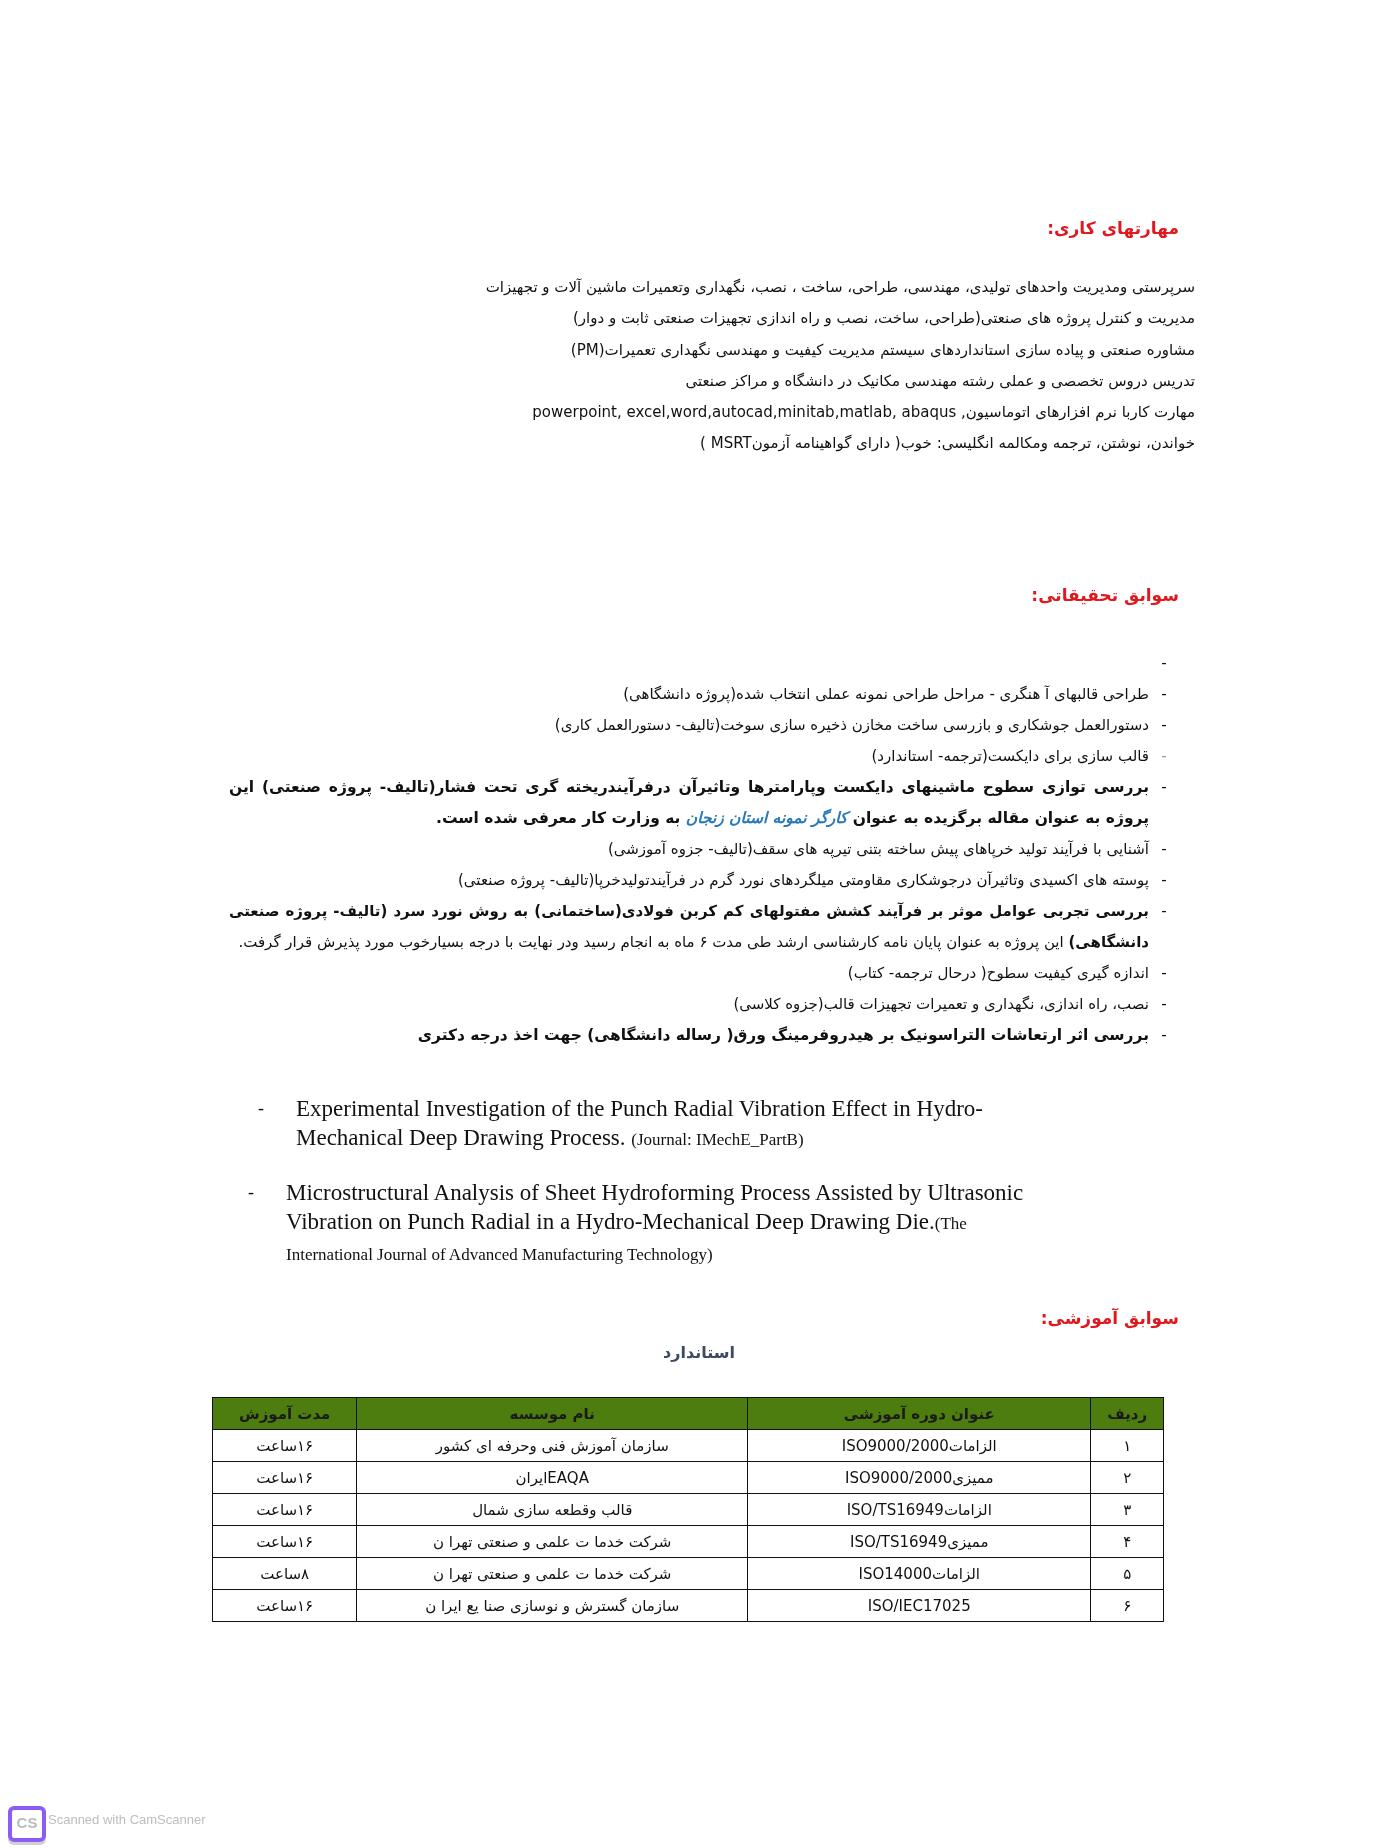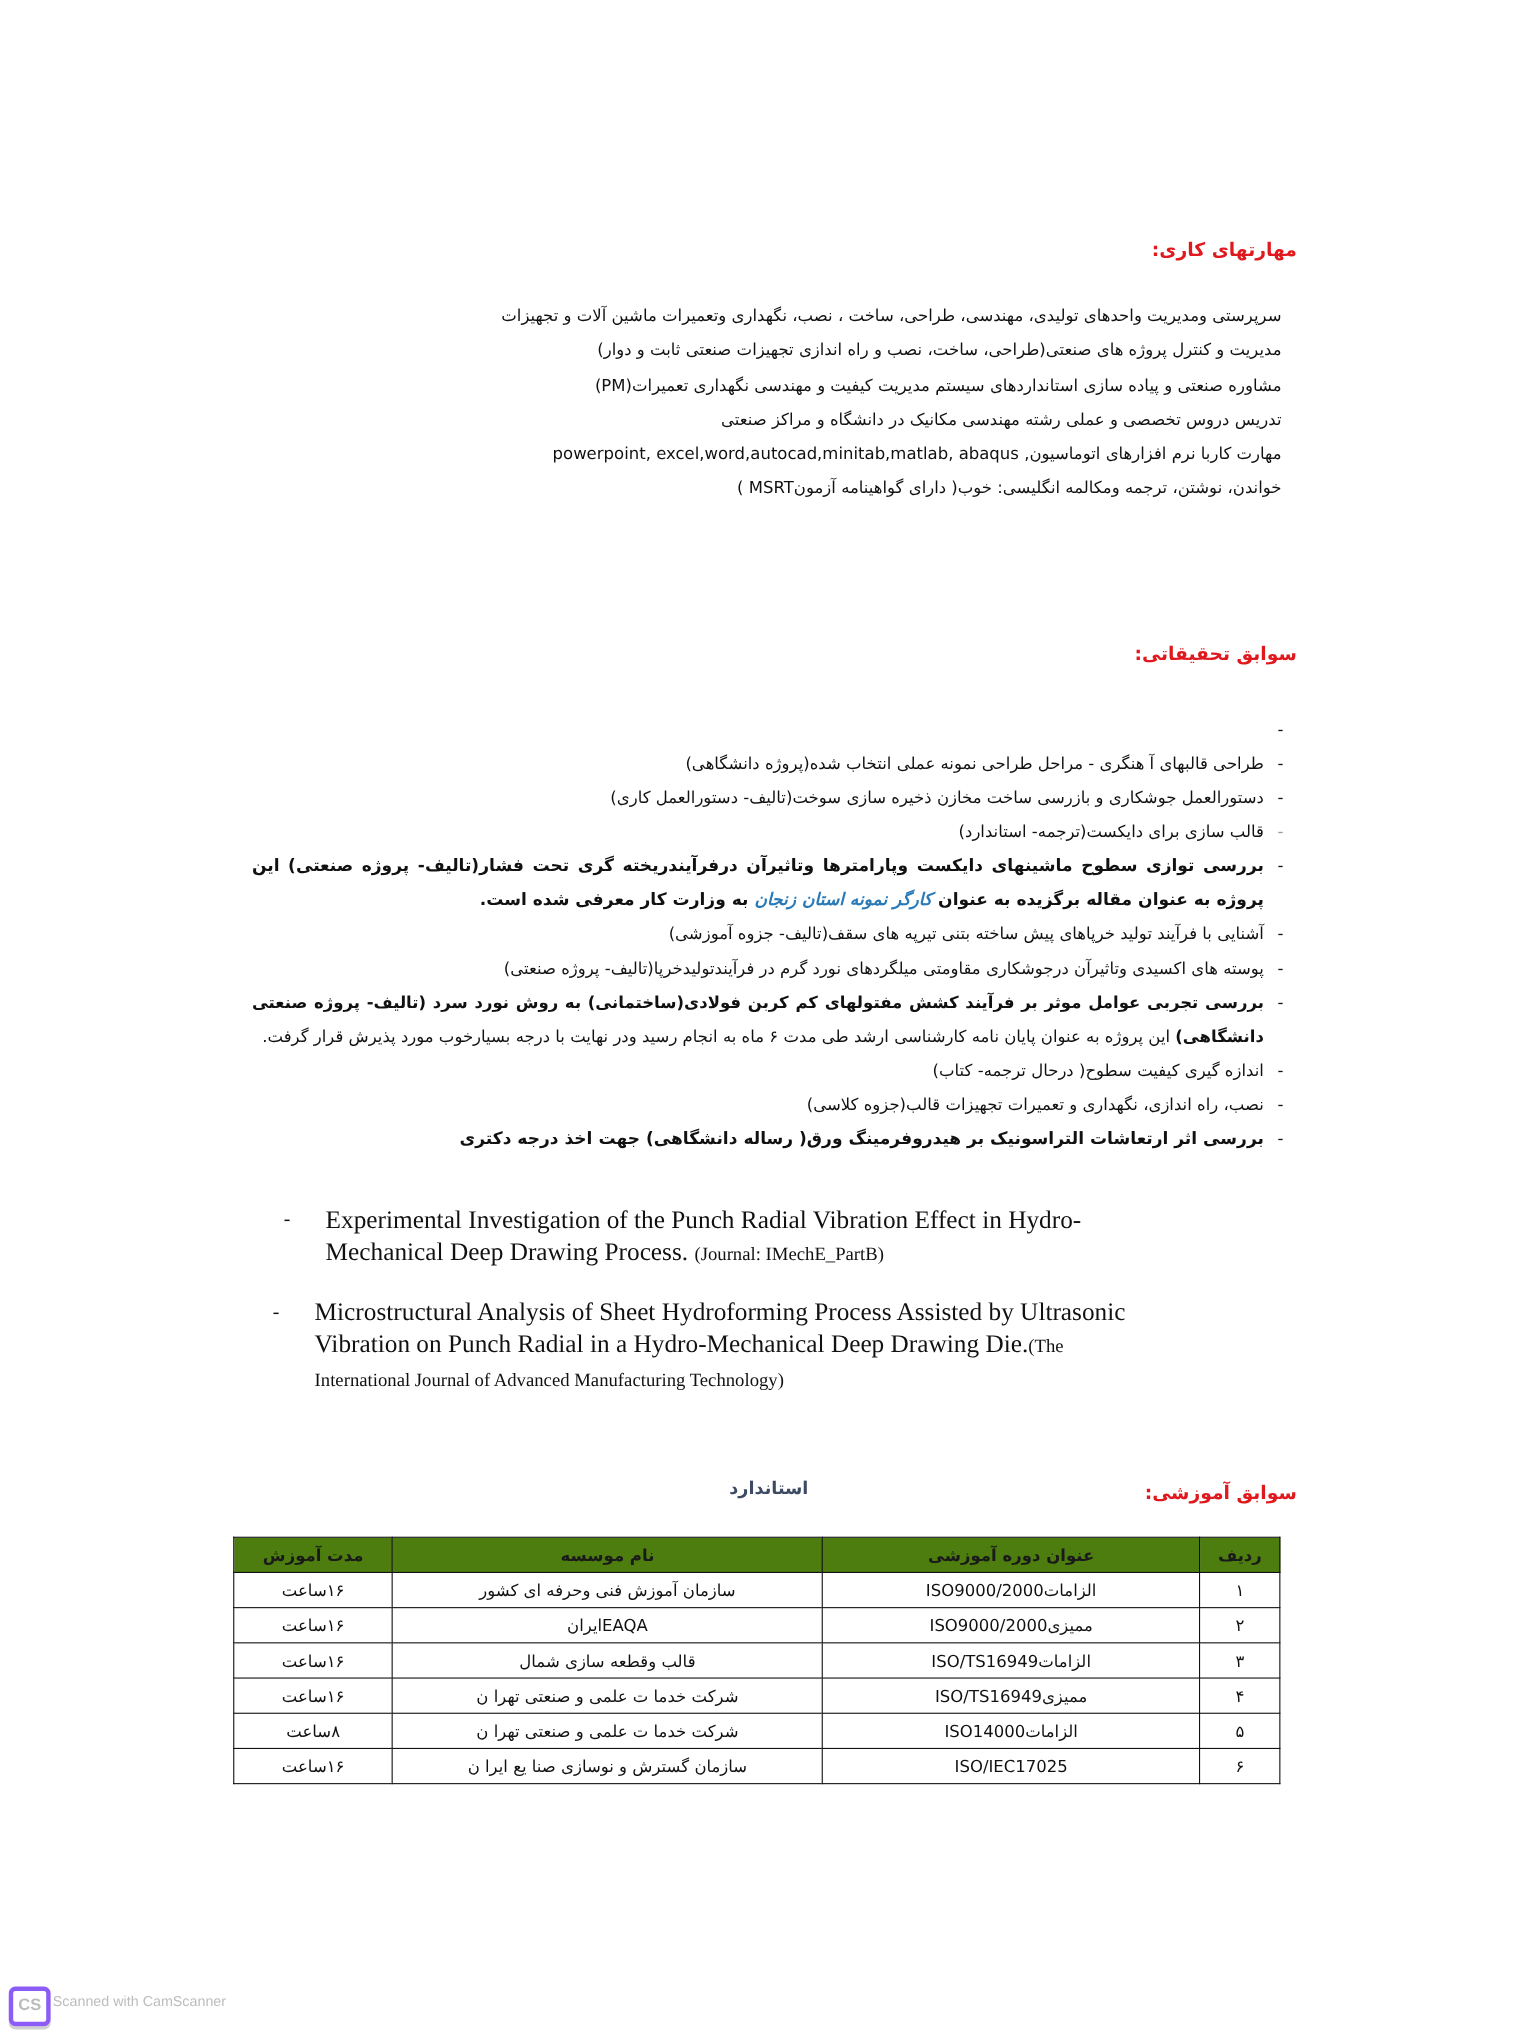--- a/index.html
+++ b/index.html
@@ -1,21 +1,21 @@
 <!DOCTYPE html>
 <html><head>
 <meta charset="utf-8">
 <style>
   html, body { margin: 0; padding: 0; background: #ffffff; }
   body { width: 1391px; height: 1848px; position: relative; overflow: hidden;
          font-family: "DejaVu Sans", sans-serif; color: #111; }
   .page { position: absolute; inset: 0; }
   .heading { position: absolute; right: 212px; font-weight: bold; color: #e0191f;
              font-size: 17px; direction: rtl; }
-  .skills { position: absolute; right: 226px; top: 272px; width: 800px; direction: rtl;
+  .skills { position: absolute; right: 196px; top: 272px; width: 800px; direction: rtl;
             font-size: 15px; line-height: 31.3px; }
   .skills div { white-space: nowrap; }
   .research { position: absolute; right: 212px; top: 648px; width: 1000px; direction: rtl;
               font-size: 15px; }
   .ritem { display: flex; flex-direction: row; align-items: flex-start; line-height: 31px; }
   .ritem .dash { width: 30px; flex: 0 0 30px; text-align: center; }
   .ritem .txt { flex: 0 1 auto; max-width: 920px; text-align: justify; }
   .ritem.bold .txt { font-weight: bold; font-size: 15.5px; }
   .ritem.light .dash { color: #999; }
   .hl { color: #2a7ab8; font-style: italic; }
@@ -103,21 +103,21 @@
   <div class="eng" style="left:296px; top:1094px; width:720px;">
     <span class="dash">-</span>
     <span>Experimental Investigation of the Punch Radial Vibration Effect in Hydro-Mechanical Deep Drawing Process.</span>
     <small>(Journal: IMechE_PartB)</small>
   </div>
   <div class="eng" style="left:286px; top:1178px; width:770px;">
     <span class="dash">-</span>
     <span>Microstructural Analysis of Sheet Hydroforming Process Assisted by Ultrasonic Vibration on Punch Radial in a Hydro-Mechanical Deep Drawing Die.</span><small>(The International Journal of Advanced Manufacturing Technology)</small>
   </div>
 
-  <div class="heading" style="top:1348px;">سوابق آموزشی:</div>
+  <div class="heading" style="top:1308px;">سوابق آموزشی:</div>
   <div class="std-title">استاندارد</div>
 
   <table class="courses">
     <thead>
       <tr>
         <th class="col-idx">ردیف</th>
         <th class="col-title">عنوان دوره آموزشی</th>
         <th class="col-inst">نام موسسه</th>
         <th class="col-dur">مدت آموزش</th>
       </tr>

